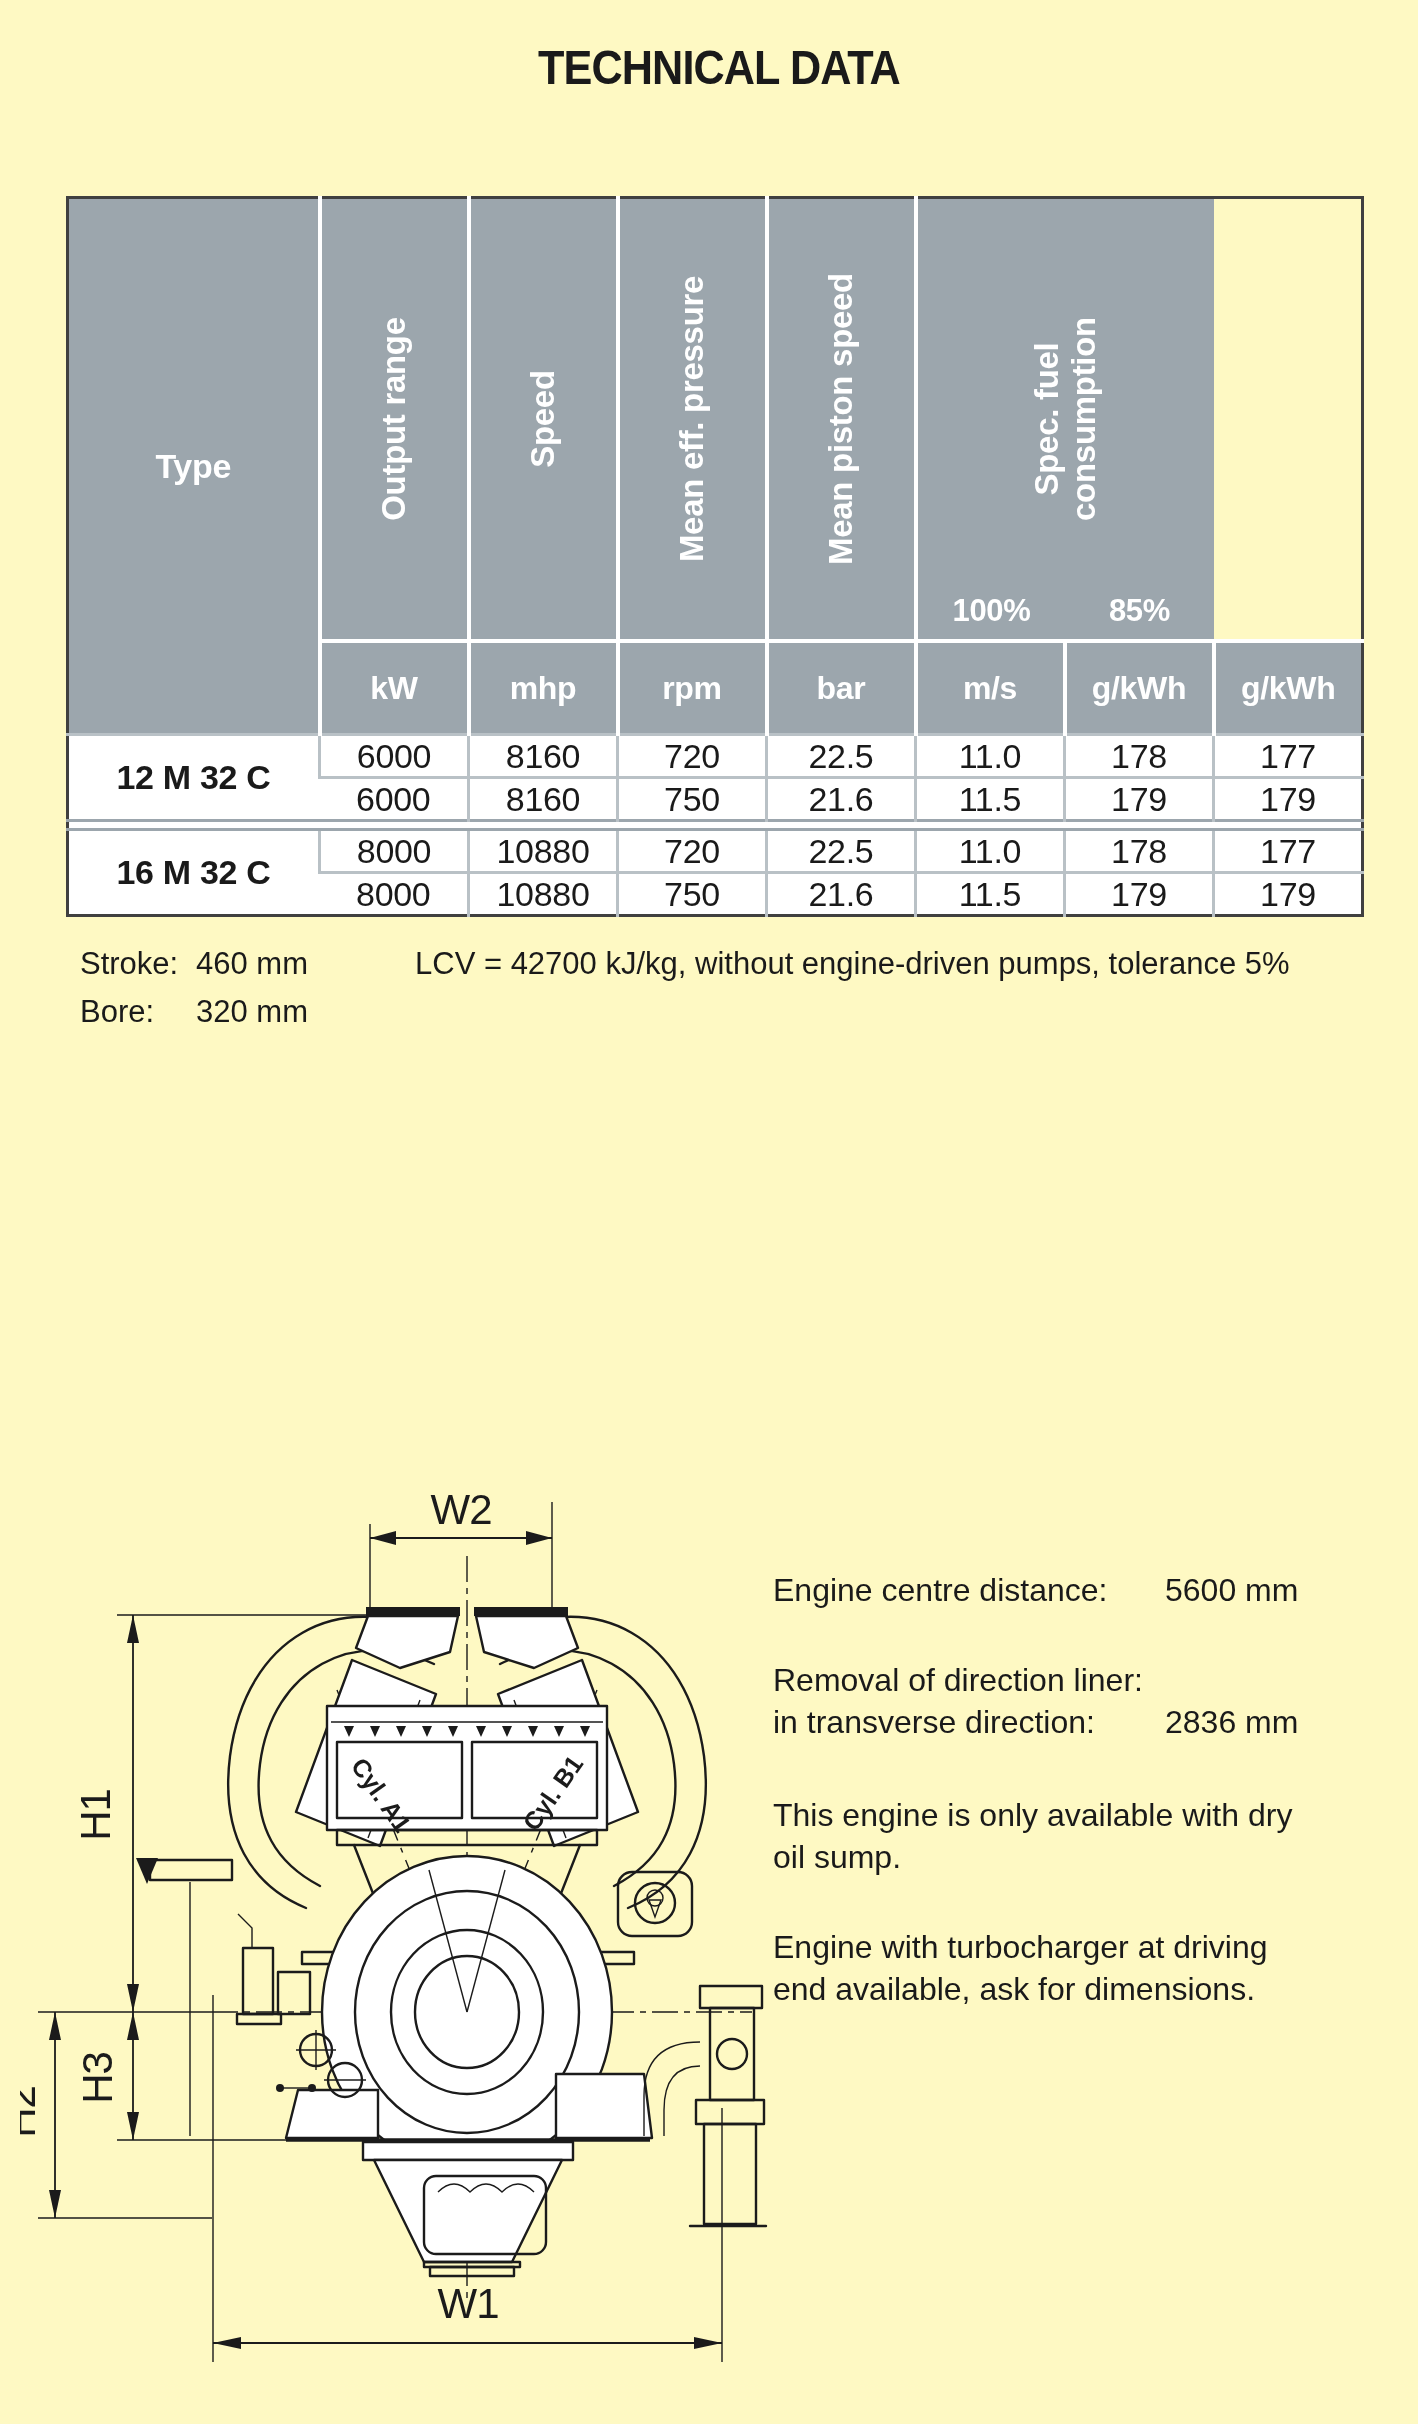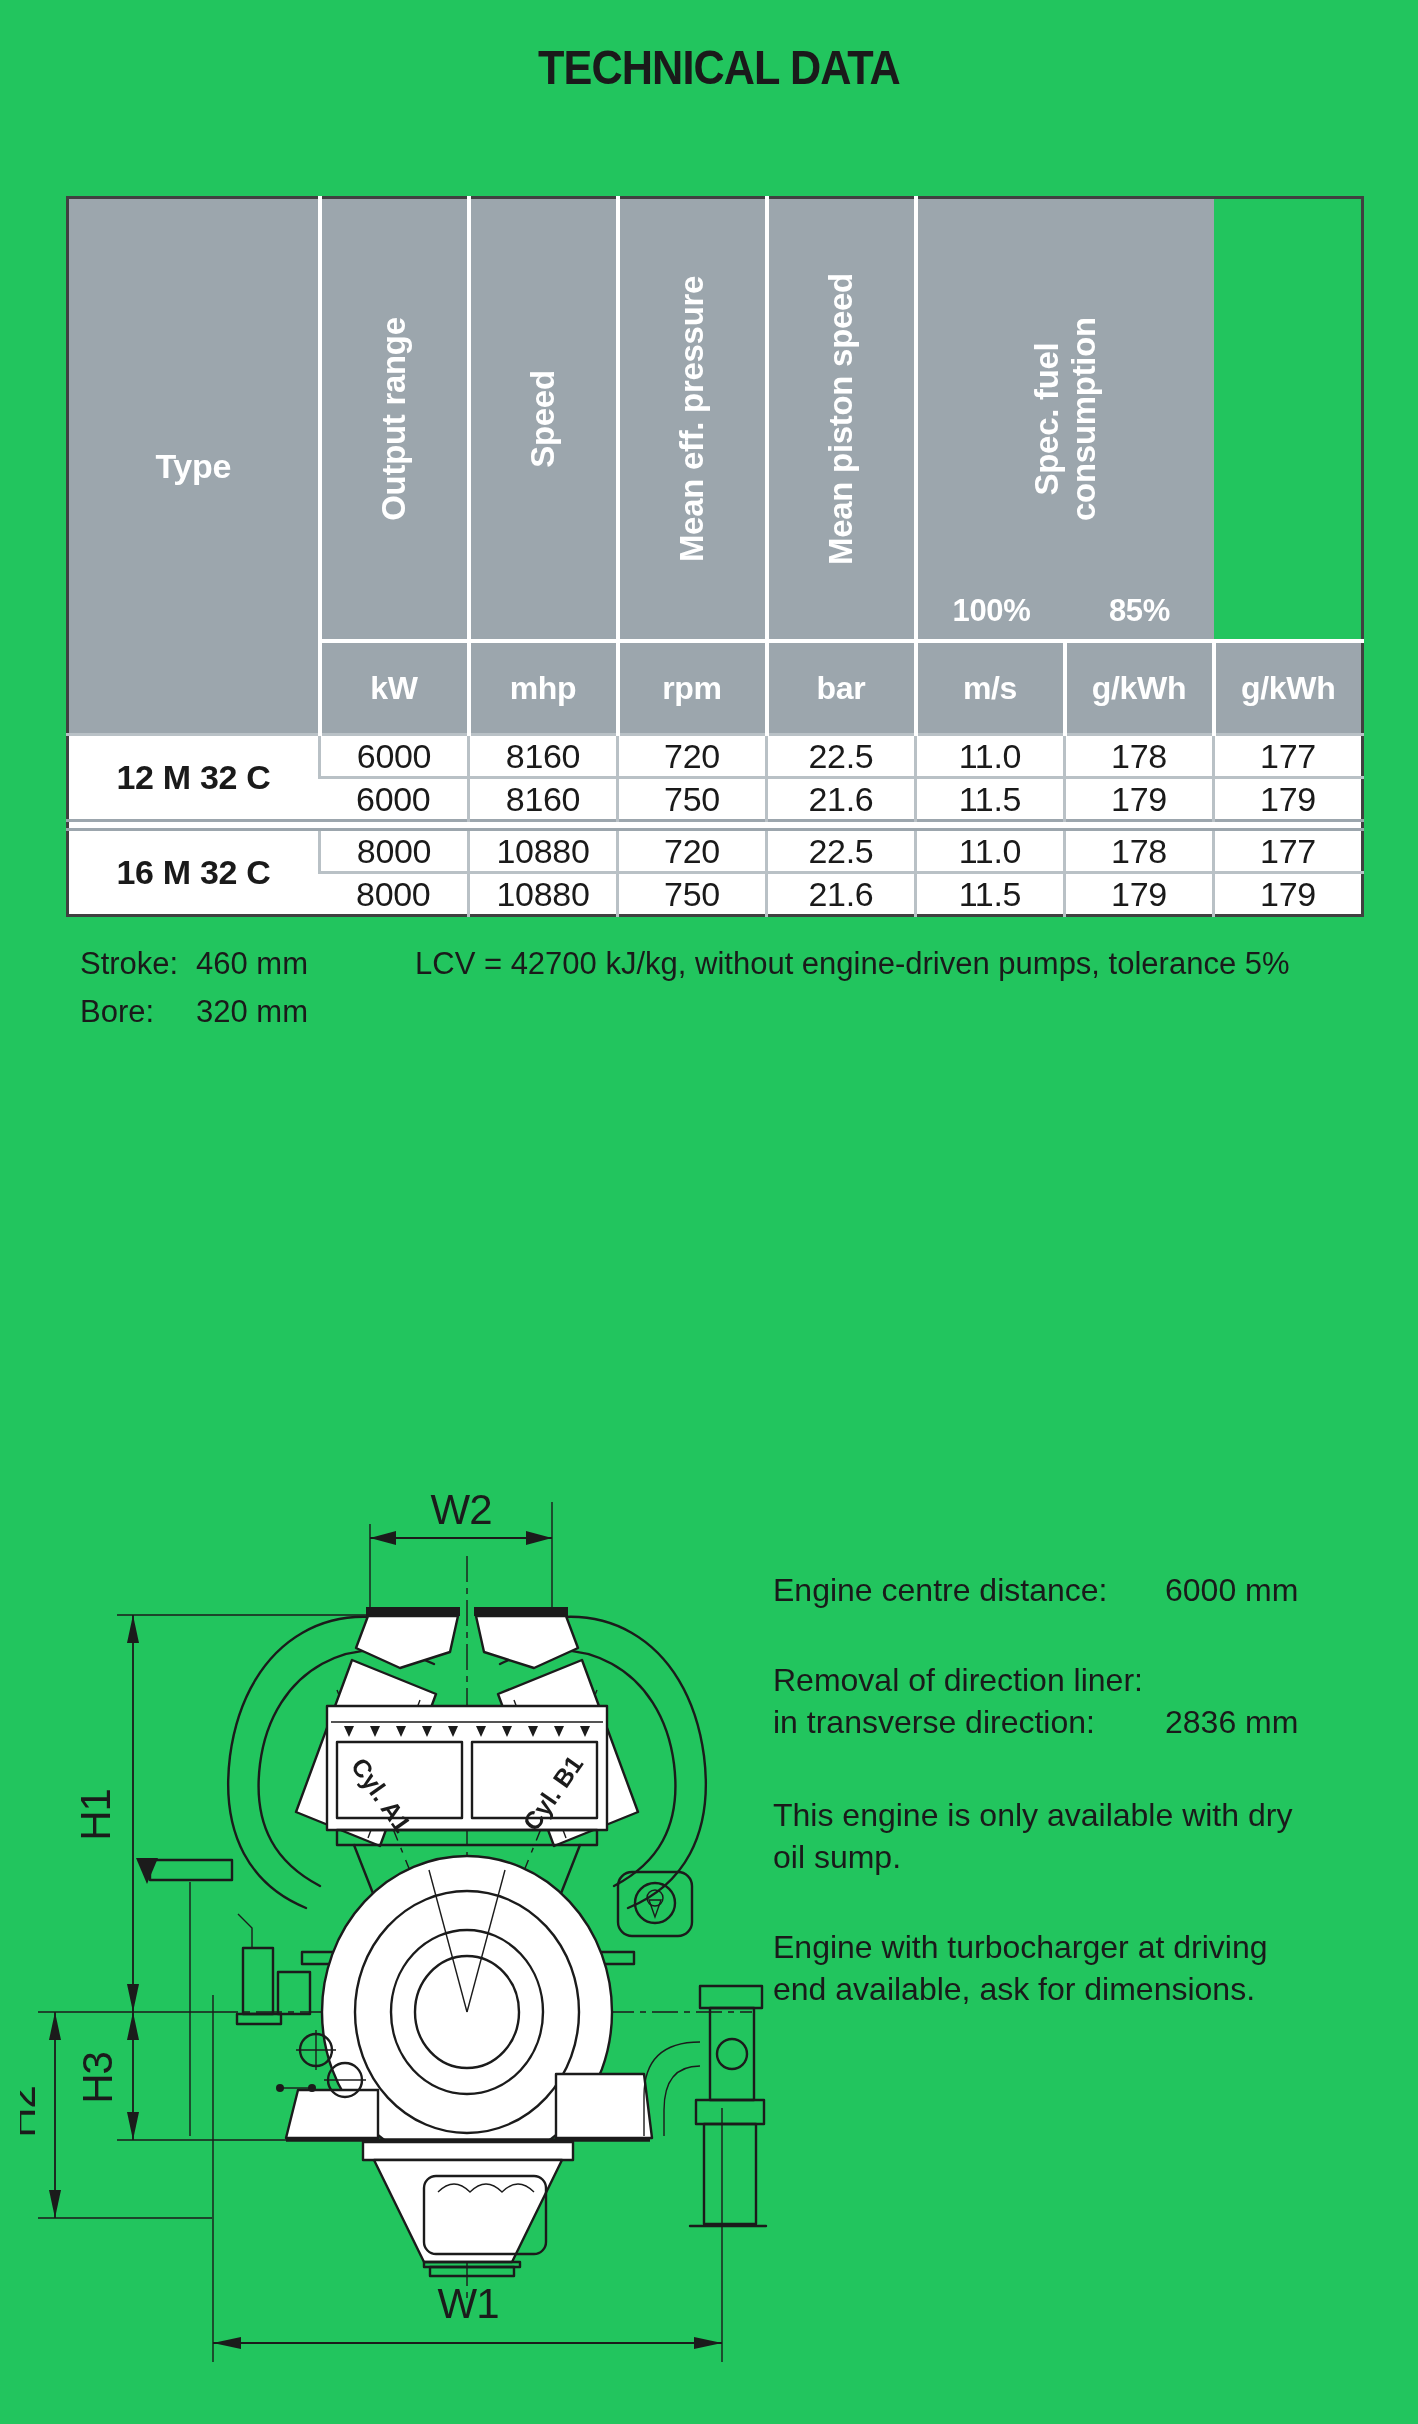--- a/index.html
+++ b/index.html
@@ -1,16 +1,16 @@
 <!DOCTYPE html>
 <html><head>
 <meta charset="utf-8">
 <style>
   html,body{margin:0;padding:0;background:#fff;}
-  .page{position:relative;width:1418px;height:2424px;background:#22c55e;overflow:hidden;
+  .page{position:relative;width:1418px;height:2424px;background:#fef9c3;overflow:hidden;
         font-family:"Liberation Sans",sans-serif;color:#1a1a1a;}
 
   
   .title{position:absolute;left:369px;top:40px;width:700px;text-align:center;
          font-size:48px;font-weight:800;letter-spacing:-1px;white-space:nowrap;
          transform:scaleX(0.9);transform-origin:center;}
 
   
   .tblwrap{position:absolute;left:66px;top:196px;}
   table.tbl{border-collapse:collapse;table-layout:fixed;border:3px solid #404040;}
@@ -173,21 +173,21 @@
     </div>
   </div>
 
   <div class="notes2">
     <div>LCV = 42700 kJ/kg, without engine-driven pumps, tolerance 5%</div>
   </div>
 
   <div class="info">
     <div class="irow">
       <span>Engine centre distance:</span>
-      <span class="ival">6000 mm</span>
+      <span class="ival">5600 mm</span>
     </div>
     <div class="irow g1">
       <span>Removal of direction liner:</span>
     </div>
     <div class="irow">
       <span>in transverse direction:</span>
       <span class="ival">2836 mm</span>
     </div>
     <div class="ipara p1">This engine is only available with dry
 oil sump.</div>

